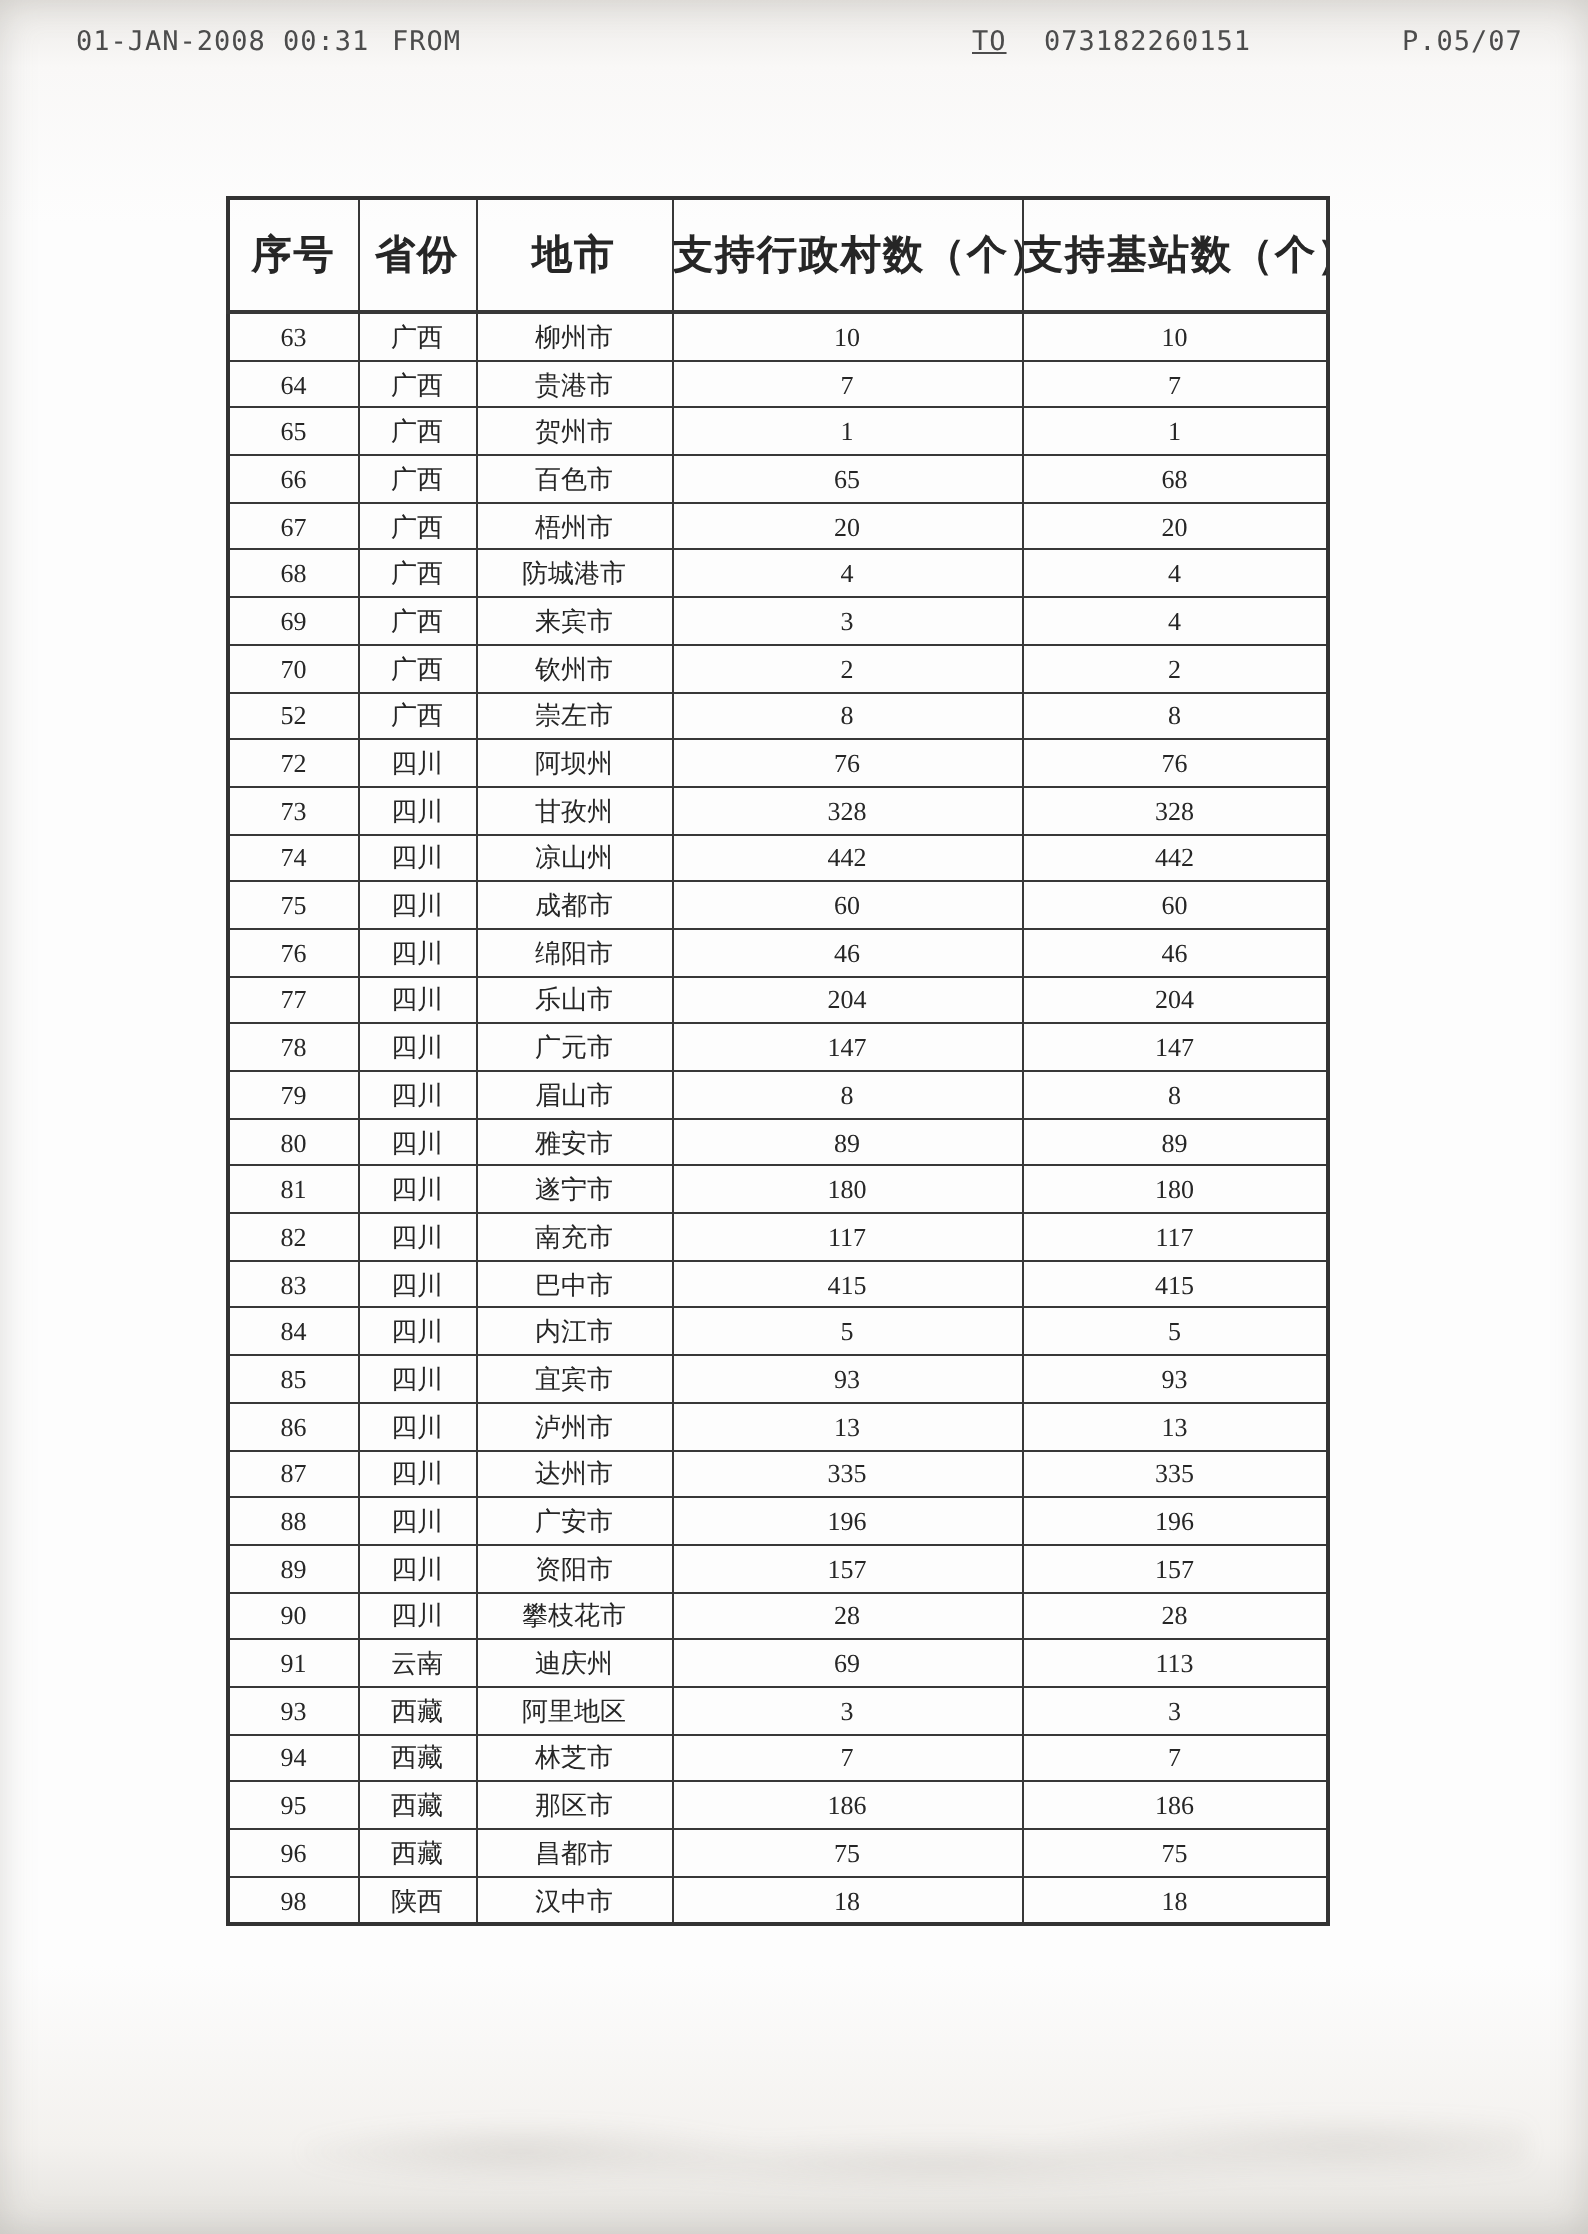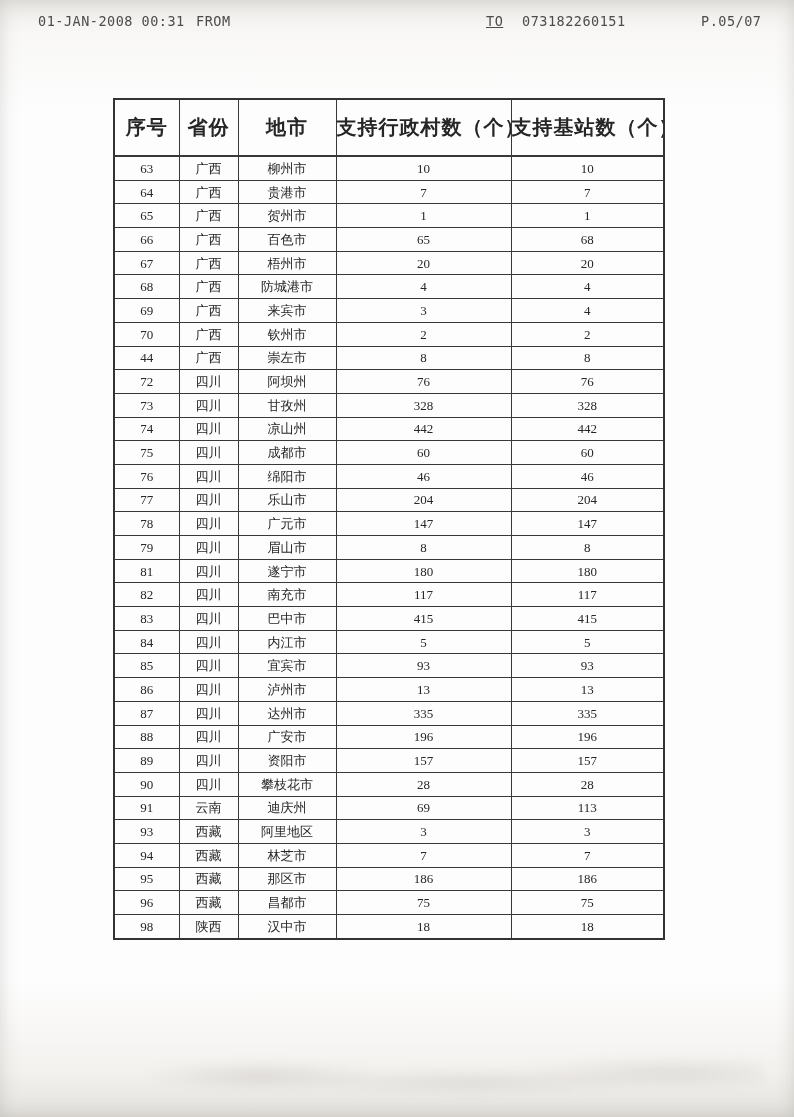--- a/index.html
+++ b/index.html
@@ -171,21 +171,21 @@
           <td class="num">4</td>
         </tr>
         <tr>
           <td class="num">70</td>
           <td>广西</td>
           <td>钦州市</td>
           <td class="num">2</td>
           <td class="num">2</td>
         </tr>
         <tr>
-          <td class="num">44</td>
+          <td class="num">52</td>
           <td>广西</td>
           <td>崇左市</td>
           <td class="num">8</td>
           <td class="num">8</td>
         </tr>
         <tr>
           <td class="num">72</td>
           <td>四川</td>
           <td>阿坝州</td>
           <td class="num">76</td>
@@ -232,20 +232,27 @@
           <td>广元市</td>
           <td class="num">147</td>
           <td class="num">147</td>
         </tr>
         <tr>
           <td class="num">79</td>
           <td>四川</td>
           <td>眉山市</td>
           <td class="num">8</td>
           <td class="num">8</td>
+        </tr>
+        <tr>
+          <td class="num">80</td>
+          <td>四川</td>
+          <td>雅安市</td>
+          <td class="num">89</td>
+          <td class="num">89</td>
         </tr>
         <tr>
           <td class="num">81</td>
           <td>四川</td>
           <td>遂宁市</td>
           <td class="num">180</td>
           <td class="num">180</td>
         </tr>
         <tr>
           <td class="num">82</td>

